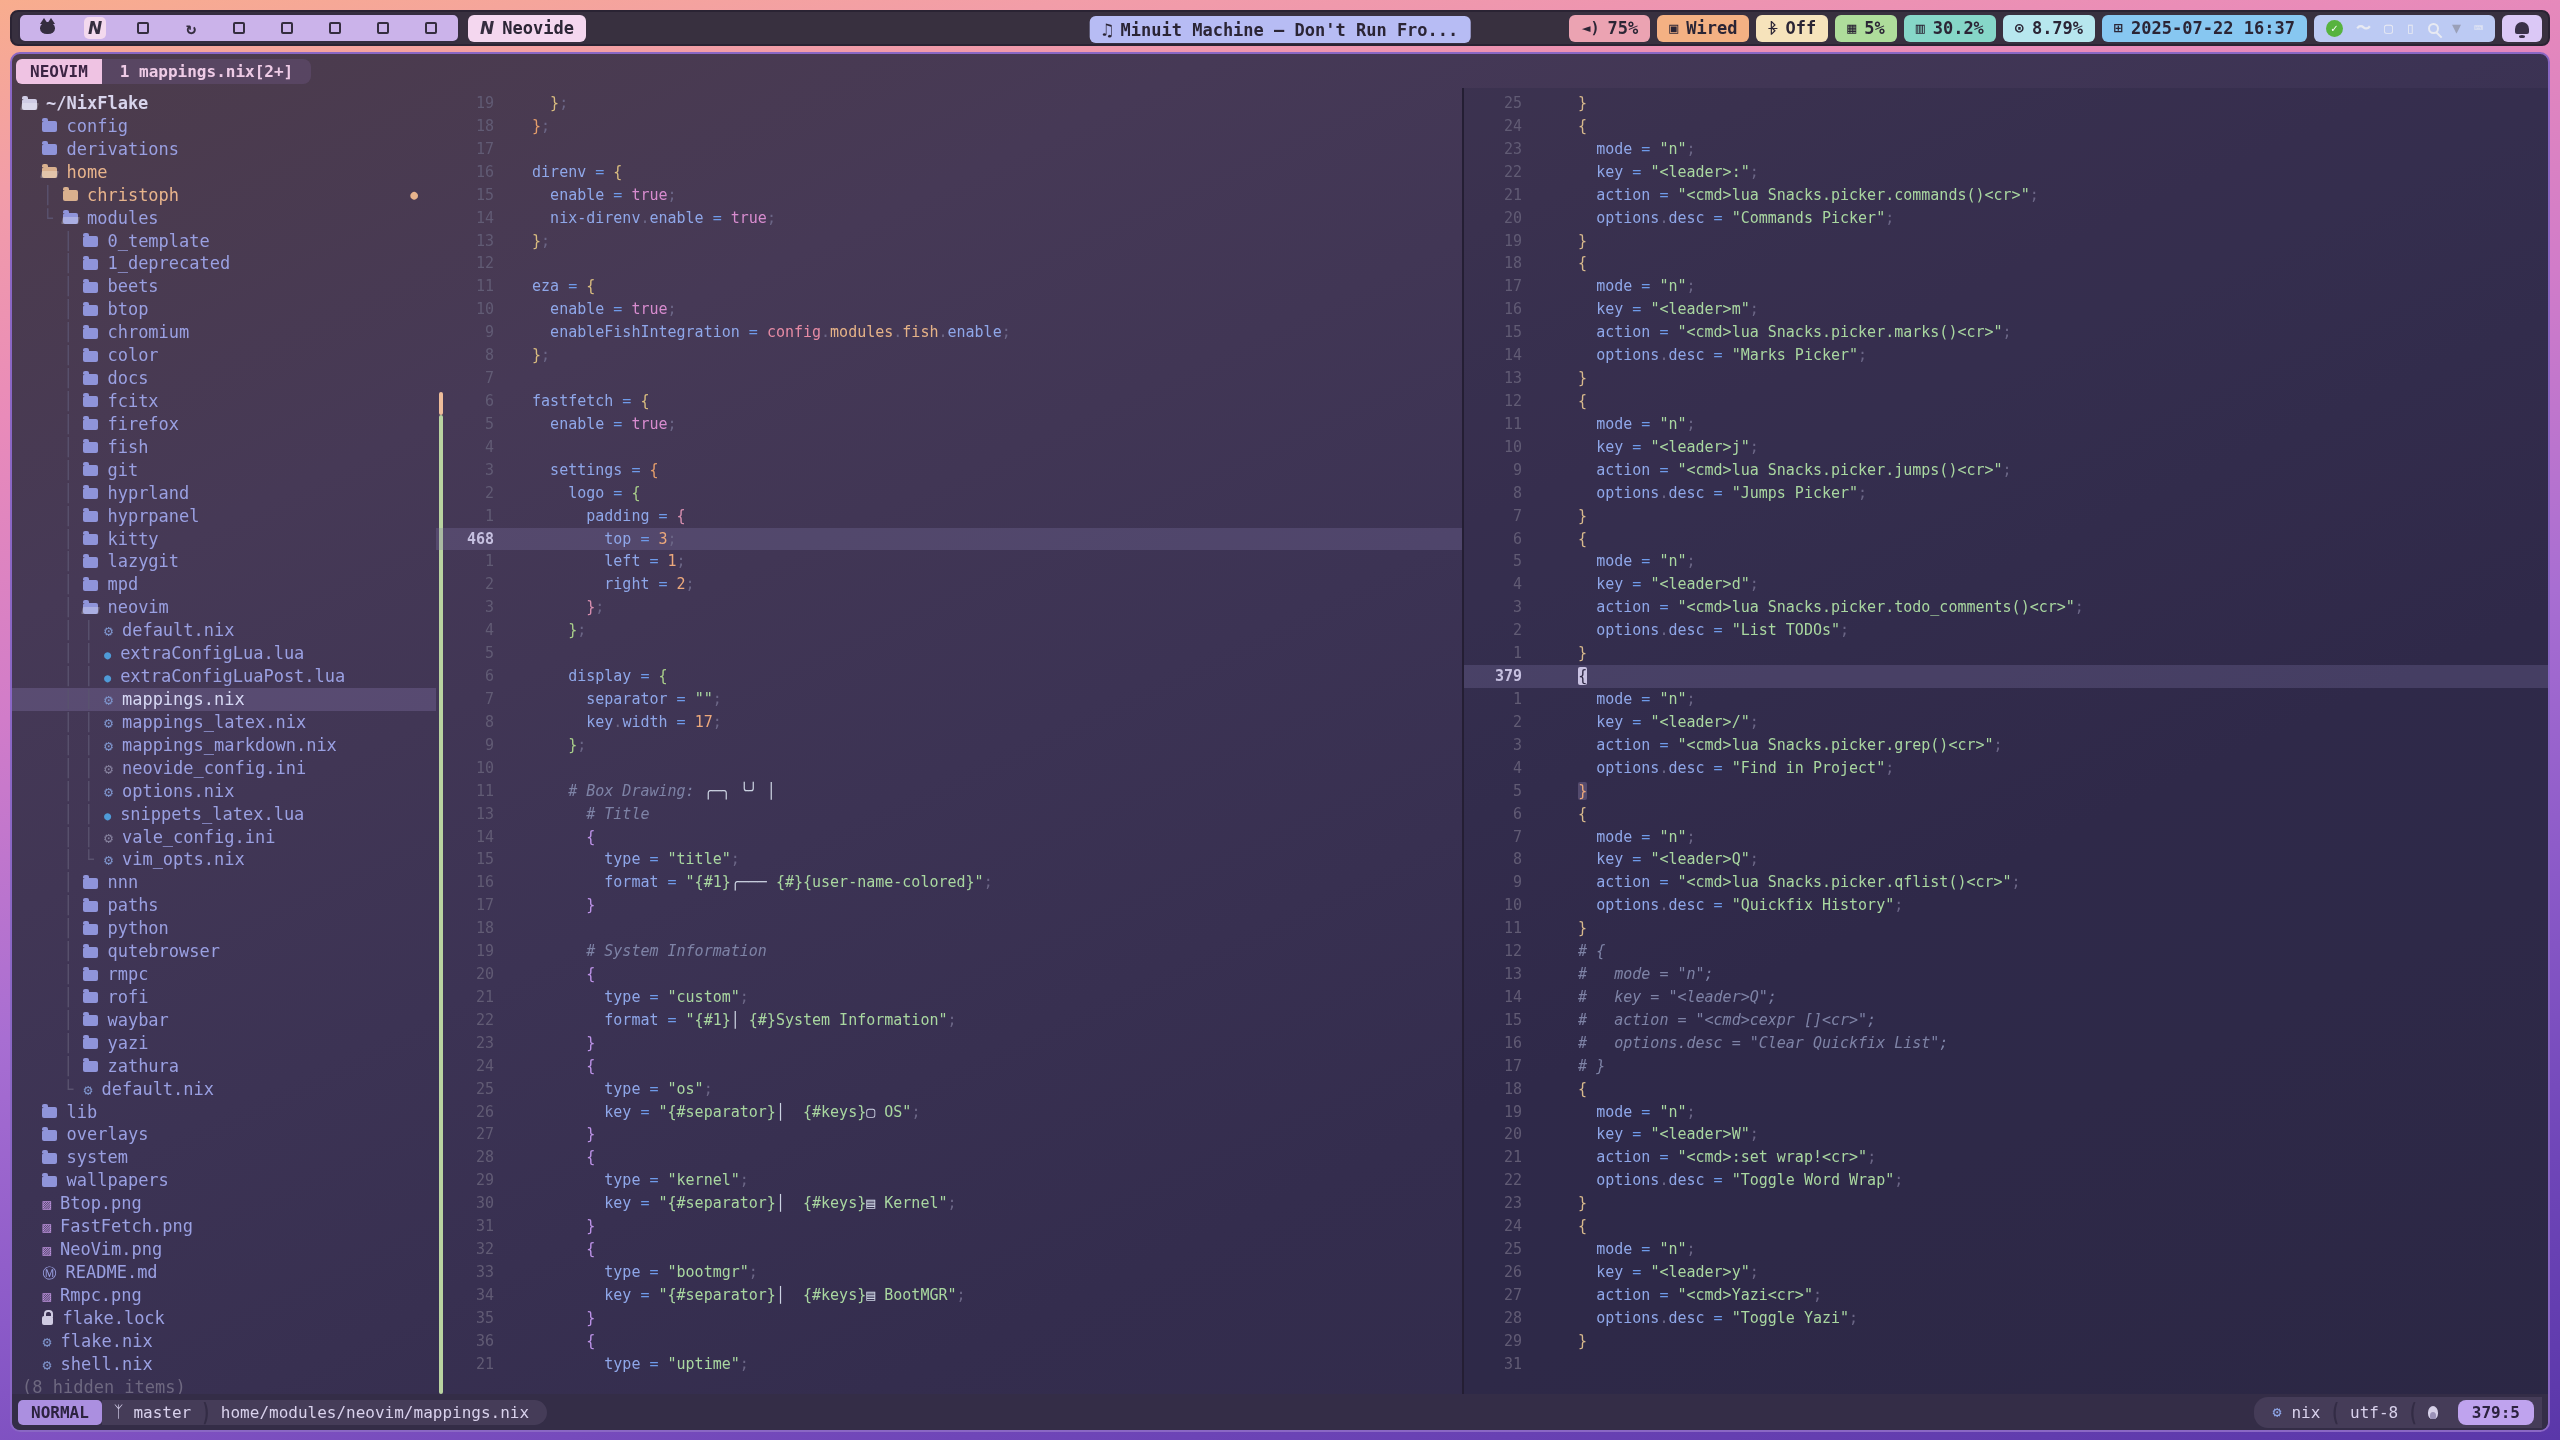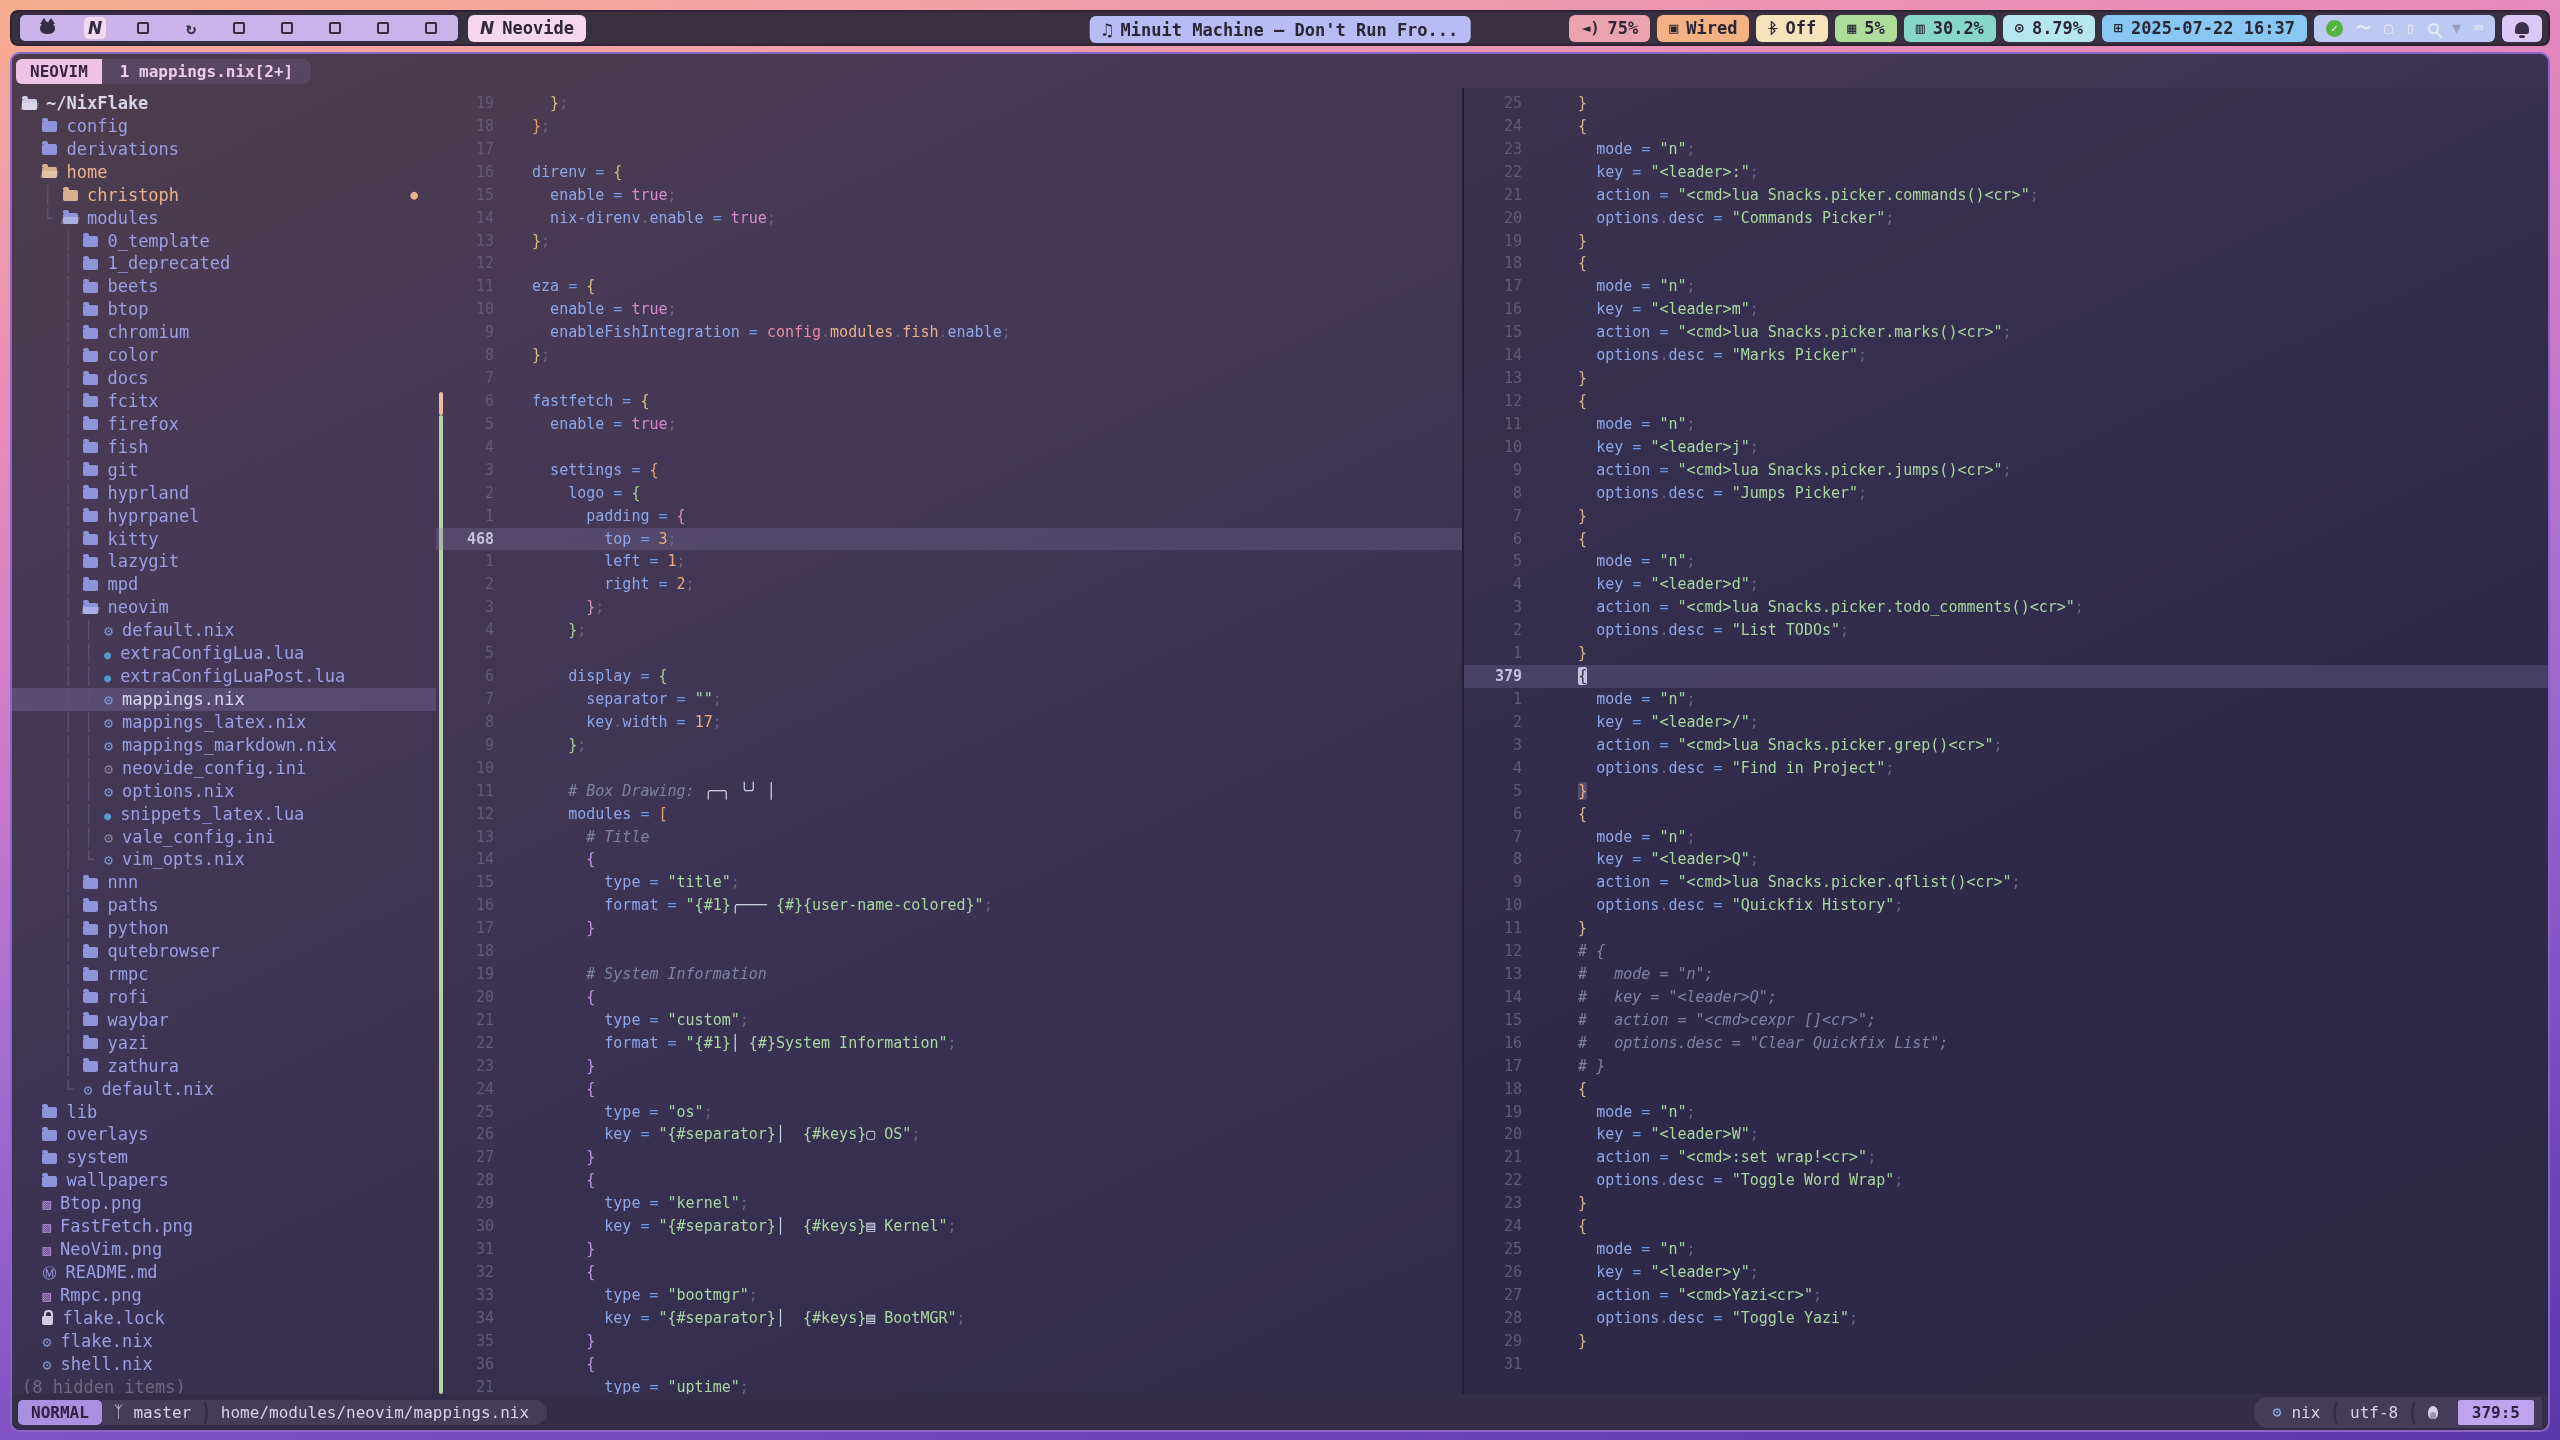--- a/index.html
+++ b/index.html
@@ -110,21 +110,21 @@
     display:flex;align-items:center;padding:0 6px;box-sizing:border-box;font-size:16px;
     border-radius:0 0 8px 8px;
   }
   .mode-chip{background:#ab8fe0;color:#2d2340;font-weight:bold;padding:3px 13px;border-radius:5px;}
   .sl-seg{background:#453c58;color:#d8d1ec;display:flex;align-items:center;gap:10px;padding:3px 18px 3px 12px;}
   .sl-left{border-radius:0 14px 14px 0;}
   .sl-right{margin-left:auto;border-radius:14px 0 0 14px;padding:3px 8px 3px 18px;}
   .sl-sep{color:#332c45;font-weight:bold;transform:scaleY(1.5);display:inline-block;}
   .g-branch{color:#cfc8e4;}
   .g-gear-sl{color:#8fa7e9;font-size:15px;}
-  .pos-chip{background:#bfa3ee;color:#2d2340;font-weight:bold;padding:3px 14px;border-radius:2px;margin-left:10px;}
+  .pos-chip{background:#bfa3ee;color:#2d2340;font-weight:bold;padding:3px 14px;border-radius:8px;margin-left:10px;}
 </style>
 </head>
 <body>
 
 <div class="topbar">
   <div class="ws-module" id="workspaces">
       <span class="ws-item">
         <span class="ic ic-cat"></span>
       </span>
       <span class="ws-item active">
@@ -300,21 +300,20 @@
         <div class="cl"><span class="ln-num">2</span><span class="tk-id">          right</span><span class="tk-op"> = </span><span class="tk-num">2</span><span class="tk-p">;</span></div>
         <div class="cl"><span class="ln-num">3</span><span class="tk-bp">        }</span><span class="tk-p">;</span></div>
         <div class="cl"><span class="ln-num">4</span><span class="tk-bgr">      }</span><span class="tk-p">;</span></div>
         <div class="cl"><span class="ln-num">5</span></div>
         <div class="cl"><span class="ln-num">6</span><span class="tk-id">      display</span><span class="tk-op"> = </span><span class="tk-bgr">{</span></div>
         <div class="cl"><span class="ln-num">7</span><span class="tk-id">        separator</span><span class="tk-op"> = </span><span class="tk-str">""</span><span class="tk-p">;</span></div>
         <div class="cl"><span class="ln-num">8</span><span class="tk-id">        key</span><span class="tk-p">.</span><span class="tk-id">width</span><span class="tk-op"> = </span><span class="tk-num">17</span><span class="tk-p">;</span></div>
         <div class="cl"><span class="ln-num">9</span><span class="tk-bgr">      }</span><span class="tk-p">;</span></div>
         <div class="cl"><span class="ln-num">10</span></div>
         <div class="cl"><span class="ln-num">11</span><span class="tk-cmt">      # Box Drawing: </span><span class="tk-strw">╭─╮ ╰╯ │</span></div>
-        <div class="cl"><span class="ln-num">12</span><span class="tk-id">      modules</span><span class="tk-op"> = </span><span class="tk-bo">[</span></div>
         <div class="cl"><span class="ln-num">13</span><span class="tk-cmt">        # Title</span></div>
         <div class="cl"><span class="ln-num">14</span><span class="tk-bv">        {</span></div>
         <div class="cl"><span class="ln-num">15</span><span class="tk-id">          type</span><span class="tk-op"> = </span><span class="tk-str">"title"</span><span class="tk-p">;</span></div>
         <div class="cl"><span class="ln-num">16</span><span class="tk-id">          format</span><span class="tk-op"> = </span><span class="tk-str">"{#1}</span><span class="tk-strw">╭─── </span><span class="tk-str">{#}{user-name-colored}"</span><span class="tk-p">;</span></div>
         <div class="cl"><span class="ln-num">17</span><span class="tk-bv">        }</span></div>
         <div class="cl"><span class="ln-num">18</span></div>
         <div class="cl"><span class="ln-num">19</span><span class="tk-cmt">        # System Information</span></div>
         <div class="cl"><span class="ln-num">20</span><span class="tk-bv">        {</span></div>
         <div class="cl"><span class="ln-num">21</span><span class="tk-id">          type</span><span class="tk-op"> = </span><span class="tk-str">"custom"</span><span class="tk-p">;</span></div>
         <div class="cl"><span class="ln-num">22</span><span class="tk-id">          format</span><span class="tk-op"> = </span><span class="tk-str">"{#1}</span><span class="tk-strw">│</span><span class="tk-str"> {#}System Information"</span><span class="tk-p">;</span></div>

